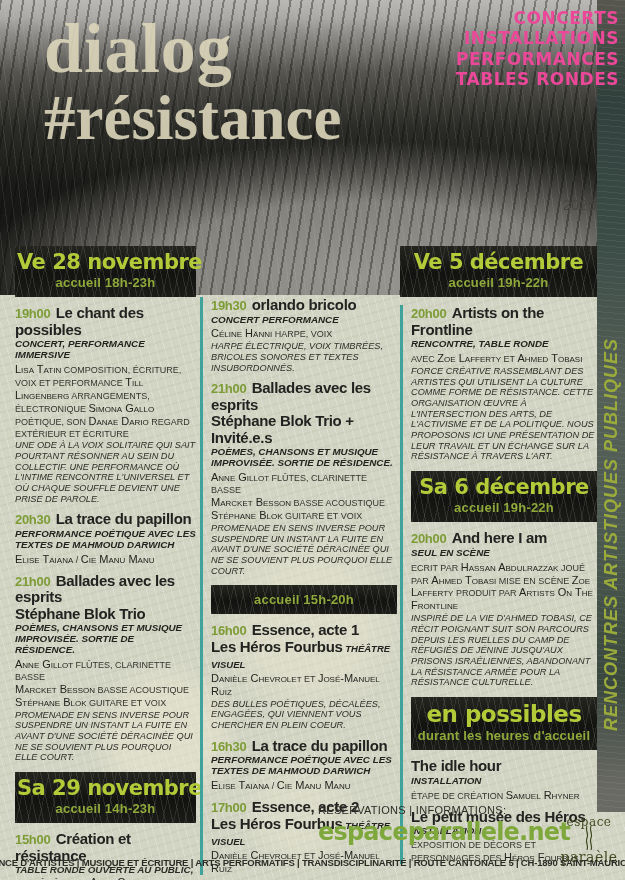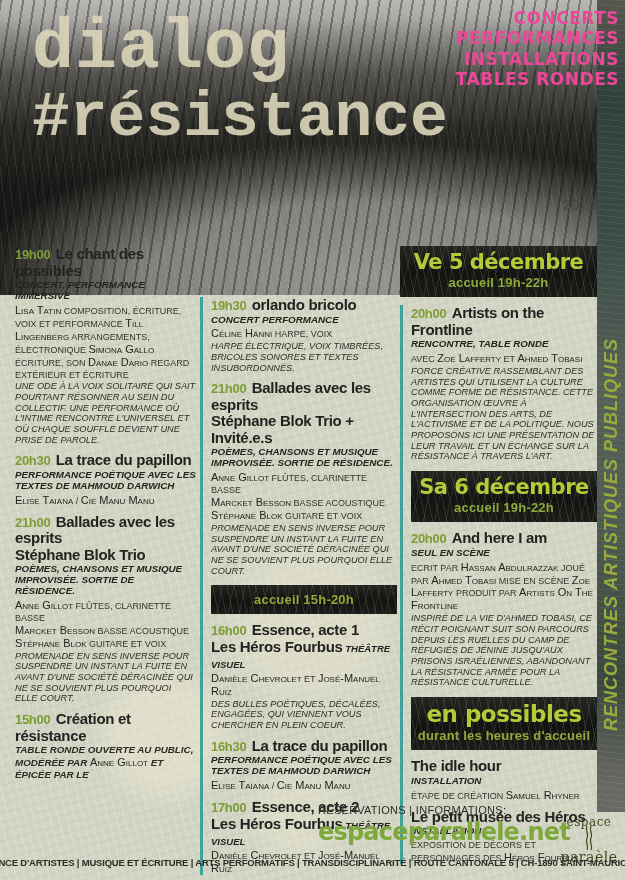--- a/index.html
+++ b/index.html
@@ -28,22 +28,22 @@
   .strip{position:absolute;left:597px;top:0;width:28px;height:812px;z-index:3;
     background:
       repeating-linear-gradient(5deg, rgba(180,190,180,0.10) 0 1px, transparent 1px 6px),
       linear-gradient(180deg,#58574f 0%,#31403c 12%,#3c4c47 30%,#566158 48%,#4d5a52 66%,#39473f 84%,#6a6a64 97%);}
   .strip-text-box{position:absolute;left:597px;top:310px;width:28px;height:450px;z-index:4;
     display:flex;align-items:center;justify-content:center;}
   .strip-text{writing-mode:vertical-rl;transform:rotate(180deg);
     font-style:italic;font-weight:bold;font-size:18px;letter-spacing:1px;color:#9aab3b;white-space:nowrap;}
 
   
-  .title{position:absolute;left:32px;top:16px;z-index:4;color:rgba(219,214,186,0.90);
-    font-family:Liberation Mono, monospace;font-weight:bold;line-height:0.95;}
+  .title{position:absolute;left:44px;top:16px;z-index:4;color:rgba(219,214,186,0.90);
+    font-family:Liberation Serif, serif;font-weight:bold;line-height:0.95;}
   .title-l1{font-size:70px;letter-spacing:1px;}
   .title-l2{font-size:63px;margin-top:6px;letter-spacing:0;}
   .categories{position:absolute;right:6px;top:8px;z-index:5;text-align:right;
     font-family:"DejaVu Sans",sans-serif;font-weight:bold;font-size:17px;line-height:1.2;
     letter-spacing:0.5px;color:#ec4899;}
   .year{position:absolute;right:29px;top:196px;z-index:4;font-size:15px;font-weight:normal;color:#454540;}
 
   
   .col{position:absolute;top:240px;z-index:4;}
   #col1{left:15px;width:181px;}
@@ -103,47 +103,55 @@
     <span class="strip-text">RENCONTRES ARTISTIQUES PUBLIQUES</span>
   </div>
 
   <div class="title">
     <div class="title-l1">dialog</div>
     <div class="title-l2">#résistance</div>
   </div>
 
   <div class="categories">
     <div>CONCERTS</div>
+    <div>INSTALLATIONS</div>
     <div>PERFORMANCES</div>
-    <div>INSTALLATIONS</div>
     <div>TABLES RONDES</div>
   </div>
 
   <div class="year">2025</div>
 
   <div class="col" id="col1">
     <div class="group" data-group="0">
+        <div class="date-block">
+          <div class="date-day">Ve 28 novembre</div>
+          <div class="date-accueil">accueil 18h-23h</div>
+        </div>
         <div class="event">
           <div class="ev-head"><span class="ev-time">19h00 </span><span>Le chant des possibles</span></div>
           <div class="ev-genre">CONCERT, PERFORMANCE IMMERSIVE</div>
-          <div class="credit-line"><span class="nm">Lisa Tatin</span><span class="rl"> COMPOSITION, ÉCRITURE, VOIX ET PERFORMANCE </span><span class="nm">Till Lingenberg</span><span class="rl"> ARRANGEMENTS, ÉLECTRONIQUE </span><span class="nm">Simona Gallo</span><span class="rl"> ÉCRITURE, SON </span><span class="nm">Danae Dario</span><span class="rl"> REGARD EXTÉRIEUR ET ÉCRITURE</span></div>
+          <div class="credit-line"><span class="nm">Lisa Tatin</span><span class="rl"> COMPOSITION, ÉCRITURE, VOIX ET PERFORMANCE </span><span class="nm">Till Lingenberg</span><span class="rl"> ARRANGEMENTS, ÉLECTRONIQUE </span><span class="nm">Simona Gallo</span><span class="rl"> POÉTIQUE, SON </span><span class="nm">Danae Dario</span><span class="rl"> REGARD EXTÉRIEUR ET ÉCRITURE</span></div>
           <div class="ev-desc">UNE ODE À LA VOIX SOLITAIRE QUI SAIT POURTANT RÉSONNER AU SEIN DU COLLECTIF. UNE PERFORMANCE OÙ L'INTIME RENCONTRE L'UNIVERSEL ET OÙ CHAQUE SOUFFLE DEVIENT UNE PRISE DE PAROLE.</div>
         </div>
         <div class="event">
           <div class="ev-head"><span class="ev-time">20h30 </span><span>La trace du papillon</span></div>
           <div class="ev-genre">PERFORMANCE POÉTIQUE AVEC LES TEXTES DE MAHMOUD DARWICH</div>
           <div class="credit-line"><span class="nm">Elise Taiana</span><span class="rl"> / </span><span class="nm">Cie Manu Manu</span></div>
         </div>
         <div class="event">
           <div class="ev-head"><span class="ev-time">21h00 </span><span>Ballades avec les esprits</span><br><span>Stéphane Blok Trio</span></div>
           <div class="ev-genre">POÈMES, CHANSONS ET MUSIQUE IMPROVISÉE. SORTIE DE RÉSIDENCE.</div>
           <div class="credit-line"><span class="nm">Anne Gillot</span><span class="rl"> FLÛTES, CLARINETTE BASSE</span></div>
           <div class="credit-line"><span class="nm">Marcket Besson</span><span class="rl"> BASSE ACOUSTIQUE</span></div>
           <div class="credit-line"><span class="nm">Stéphane Blok</span><span class="rl"> GUITARE ET VOIX</span></div>
           <div class="ev-desc">PROMENADE EN SENS INVERSE POUR SUSPENDRE UN INSTANT LA FUITE EN AVANT D'UNE SOCIÉTÉ DÉRACINÉE QUI NE SE SOUVIENT PLUS POURQUOI ELLE COURT.</div>
+        </div>
+        <div class="date-block">
+          <div class="date-day">Sa 29 novembre</div>
+          <div class="date-accueil">accueil 14h-23h</div>
         </div>
         <div class="event">
           <div class="ev-head"><span class="ev-time">15h00 </span><span>Création et résistance</span></div>
           <div class="credit-line"><span class="gn">TABLE RONDE OUVERTE AU PUBLIC, MODÉRÉE PAR </span><span class="nm">Anne Gillot</span><span class="gn"> ET ÉPICÉE PAR LE </span></div>
         </div>
       </div>
   </div>
   <div class="col" id="col2">
     <div class="group teal" data-group="0">
         <div class="event">

